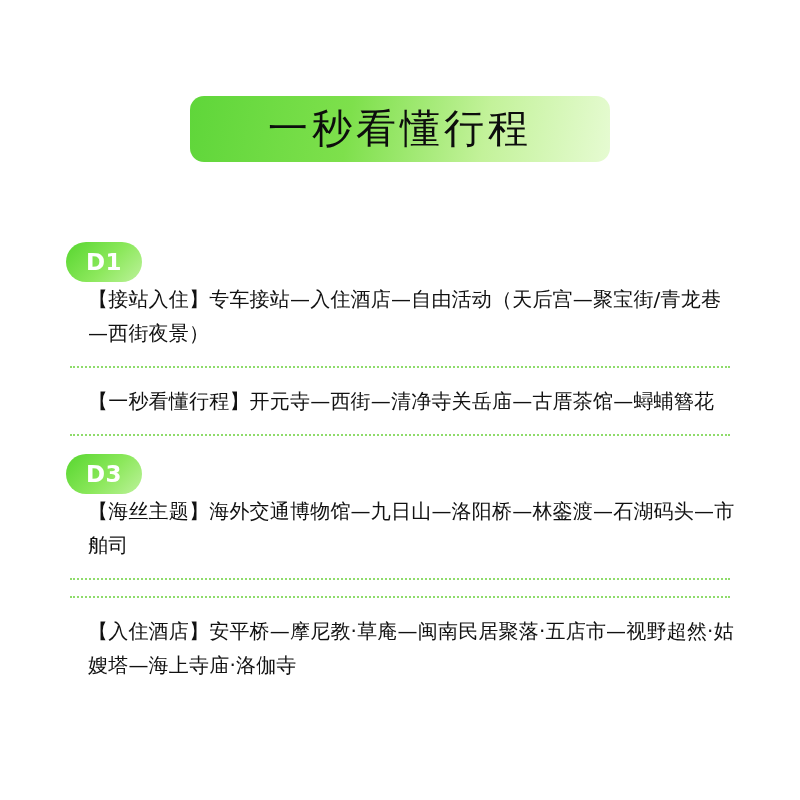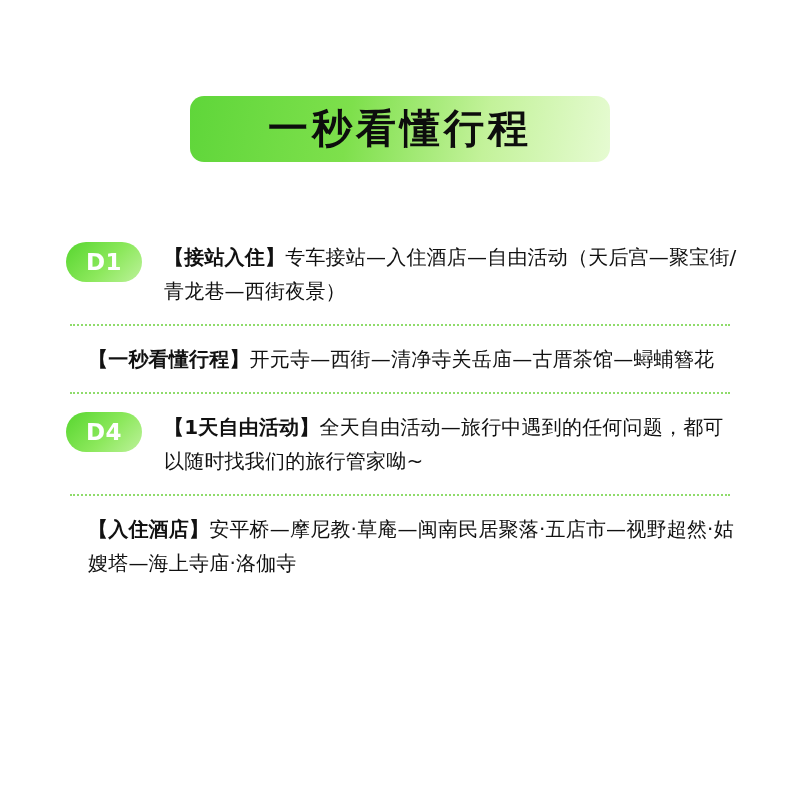--- a/index.html
+++ b/index.html
@@ -48,39 +48,40 @@
     right: -14px;
     top: 0;
     width: 54px;
     height: 66px;
     background: #ffffff;
     transform: skewX(-18deg);
     opacity: 0;
   }
   .banner-text {
     font-size: 40px;
-    font-weight: 700;
+    font-weight: 400;
     letter-spacing: 4px;
     color: #0d0d0d;
     line-height: 1;
     padding-bottom: 2px;
     font-family: "DejaVu Sans", "Liberation Sans", sans-serif;
   }
 
   
   .list {
     position: absolute;
     left: 66px;
     top: 240px;
     width: 672px;
   }
   .row {
     display: flex;
     align-items: flex-start;
     padding: 0 0 0 0;
+    flex-direction: column;
   }
   .badge {
     flex: 0 0 auto;
     width: 76px;
     height: 40px;
     border-radius: 20px;
     background: linear-gradient(135deg, #57d62f 0%, #8ce85c 55%, #bdf29b 100%);
     color: #ffffff;
     font-size: 23px;
     font-weight: 700;
@@ -94,21 +95,21 @@
   .content {
     flex: 1 1 auto;
     padding-left: 22px;
     font-size: 20px;
     line-height: 34px;
     color: #111111;
     letter-spacing: 0.2px;
     font-family: "DejaVu Sans", "Liberation Sans", sans-serif;
   }
   .content .tag {
-    font-weight: 700;
+    font-weight: 400;
     color: #111111;
   }
   .divider {
     height: 0;
     border-top: 2px dotted #8fdc6b;
     margin: 16px 0 16px 4px;
     width: 660px;
   }
   .row-block:last-child .divider { display: none; }
 </style>
@@ -137,28 +138,31 @@
 
     <div class="row-block">
       <div class="row">
         <div class="content">
           <span class="tag">【一秒看懂行程】</span><span>开元寺—西街—清净寺关岳庙—古厝茶馆—蟳蜅簪花</span>
         </div>
       </div>
       <div class="divider"></div>
     </div>
 
+    <div class="row-block">
+      <div class="row">
+        <div class="badge">D3</div>
+        <div class="content">
+          <span class="tag">【海丝主题】</span><span>海外交通博物馆—九日山—洛阳桥—林銮渡—石湖码头—市舶司</span>
+        </div>
+      </div>
+      <div class="divider"></div>
+    </div>
 
     <div class="row-block">
-      <div class="row">
-        <div class="badge">D4</div>
-        <div class="content">
-          <span class="tag">【1天自由活动】</span><span>全天自由活动—旅行中遇到的任何问题，都可以随时找我们的旅行管家呦~</span>
-        </div>
-      </div>
       <div class="divider"></div>
     </div>
 
     <div class="row-block">
       <div class="row">
         <div class="content">
           <span class="tag">【入住酒店】</span><span>安平桥—摩尼教·草庵—闽南民居聚落·五店市—视野超然·姑嫂塔—海上寺庙·洛伽寺</span>
         </div>
       </div>
 

